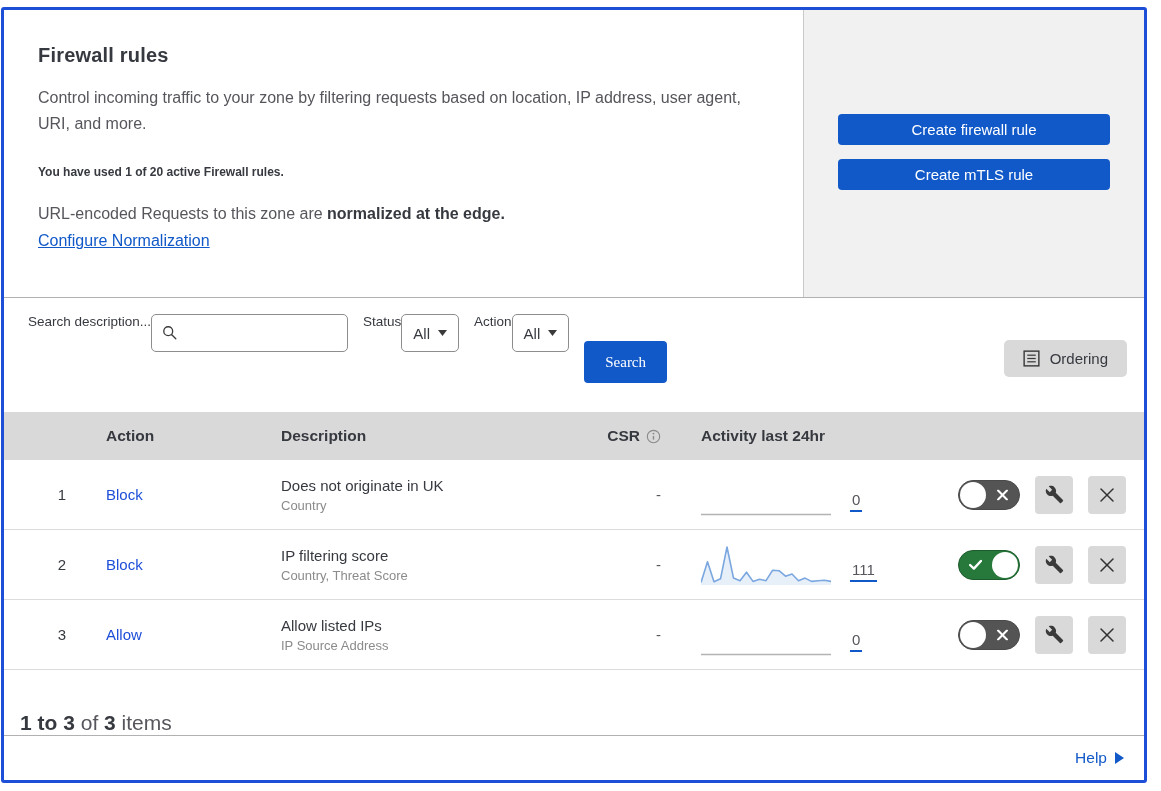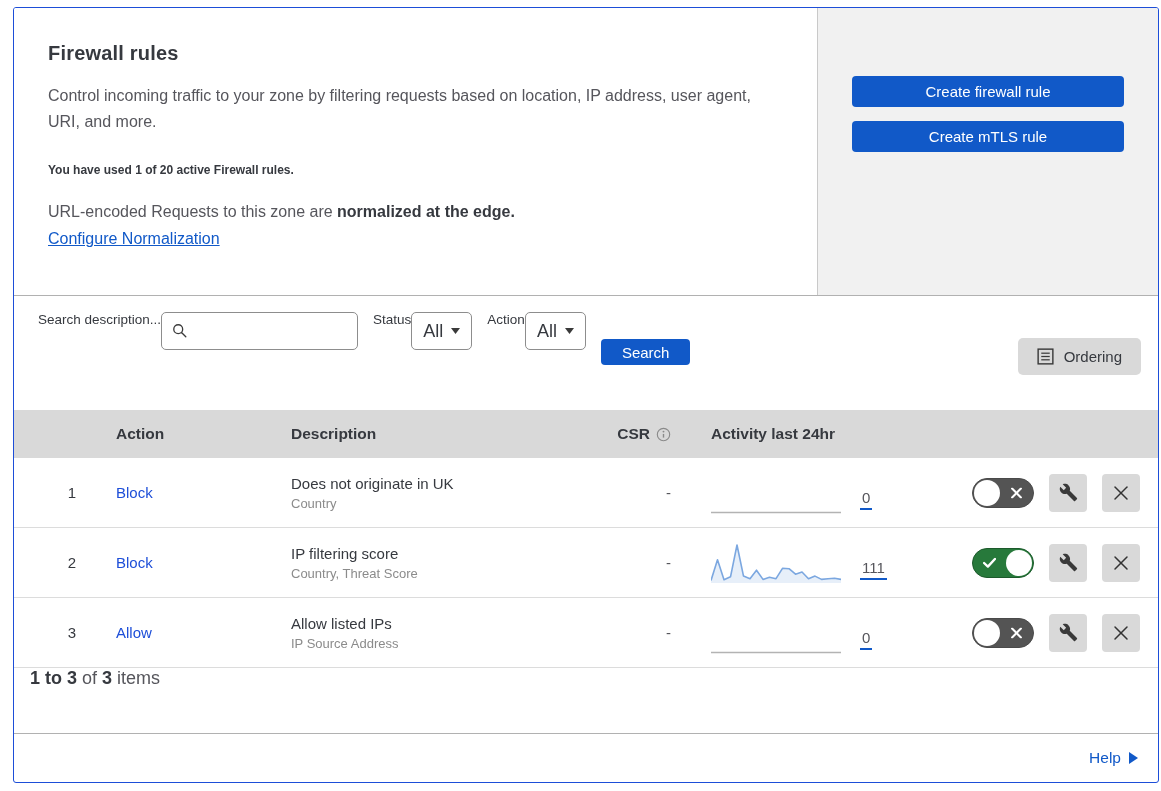--- a/index.html
+++ b/index.html
@@ -3,62 +3,62 @@
 <meta charset="utf-8">
 <style>
   * { box-sizing: border-box; }
   html,body { margin:0; padding:0; background:#fff; }
   body {
     width:1161px; height:791px; position:relative;
     font-family:"Liberation Sans", sans-serif; color:#36393f;
     -webkit-font-smoothing:antialiased;
   }
   .frame {
-    position:absolute; left:13px; top:7px; width:1146px; height:776px;
-    border:1px solid #1d4ed8; border-radius:3px; background:#fff;
+    position:absolute; left:1px; top:7px; width:1146px; height:776px;
+    border:3px solid #1d4ed8; border-radius:3px; background:#fff;
     display:flex; flex-direction:column; overflow:hidden;
   }
 
   
   .top { display:flex; height:288px; flex:none; border-bottom:1px solid #b1b1b1; }
   .top-left { flex:1; background:#fff; padding:34px 46px 0 34px; }
   .page-title { font-size:20px; font-weight:700; margin:0 0 18px 0; color:#36393f; letter-spacing:.2px; }
   .intro-desc { font-size:16px; color:#56565c; line-height:26px; max-width:750px; margin:0 0 28px 0; }
   .usage-line { font-size:12px; font-weight:700; color:#36393f; margin:0 0 26px 0; }
   .norm-line { font-size:16px; color:#56565c; margin:0 0 9px 0; }
   .norm-line b { color:#36393f; }
   .text-link { color:var(--primary-blue); font-size:16px; text-decoration:underline; cursor:pointer; }
   .top-right {
     width:341px; flex:none; background:#f1f1f1; border-left:1px solid #c9c9c9;
-    padding-top:68px; display:flex; flex-direction:column; align-items:center; gap:14px;
+    padding-top:104px; display:flex; flex-direction:column; align-items:center; gap:14px;
   }
   .btn-primary {
     width:272px; height:31px; background:var(--primary-blue); color:#fff;
     font-size:15px; font-family:inherit; border:none; border-radius:4px; cursor:pointer;
   }
 
   
   .filters { height:114px; flex:none; padding:16px 17px 0 24px; display:flex; align-items:flex-start; }
   .fgroup { display:flex; flex-direction:row; margin-right:15px; }
   .flabel { font-size:13.5px; color:#36393f; margin-bottom:7px; }
   .search-box {
     width:197px; height:38px; border:1px solid #8d8d8d; border-radius:5px;
     display:flex; align-items:center; padding:0 10px; background:#fff;
   }
   .search-box input {
     border:none; outline:none; flex:1; min-width:0; font-size:15px;
     font-family:inherit; background:transparent; margin-left:8px;
   }
   .selectbox {
     height:38px; border:1px solid #8d8d8d; border-radius:5px; background:#fff;
-    display:flex; align-items:center; padding:0 11px; font-size:18px; gap:8px; cursor:pointer;
+    display:flex; align-items:center; padding:0 11px; font-size:15px; gap:8px; cursor:pointer;
   }
   .btn-search {
-    margin-top:27px; height:26px; padding:0 21px; background:var(--primary-blue);
-    color:#fff; font-size:15px; font-family:Liberation Sans, sans-serif; border:none; border-radius:4px; cursor:pointer;
+    margin-top:27px; height:42px; padding:0 21px; background:var(--primary-blue);
+    color:#fff; font-size:15px; font-family:Liberation Serif, serif; border:none; border-radius:4px; cursor:pointer;
   }
   .btn-ordering {
     margin-left:auto; margin-top:26px; height:37px; padding:8px 19px;
     background:#d9d9d9; border:none; border-radius:5px; font-size:15px; font-family:inherit;
     color:#36393f; display:flex; align-items:center; gap:10px; cursor:pointer;
   }
 
   
   .grid { display:grid; grid-template-columns:88px 175px 300px 100px 250px 1fr; align-items:center; }
   .thead { height:48px; flex:none; background:#d9d9d9; font-size:15.5px; font-weight:700; color:#36393f; }
@@ -92,22 +92,22 @@
   .toggle.on .knob { right:1px; }
   .toggle.on .check { left:10px; }
 
   .iconbtn {
     width:38px; height:38px; background:#d9d9d9; border:none; border-radius:4px;
     display:flex; align-items:center; justify-content:center; cursor:pointer; flex:none;
   }
 
   
   .items-bar {
-    height:66px; flex:none; display:flex; align-items:flex-start; padding-left:16px;
-    font-size:18px; color:#56565c; border-bottom:1px solid #b1b1b1;
+    height:66px; flex:none; display:flex; align-items:flex-end; padding-left:16px;
+    font-size:21px; color:#56565c; border-bottom:1px solid #b1b1b1;
   }
   .items-bar b { color:#36393f; }
   .help-bar { flex:1; display:flex; align-items:center; justify-content:flex-end; padding-right:20px; }
   .help-link { color:var(--primary-blue); font-size:15.5px; display:flex; align-items:center; gap:8px; cursor:pointer; text-decoration:none; }
 </style>
 </head>
 <body>
 
 <div class="frame">
 

